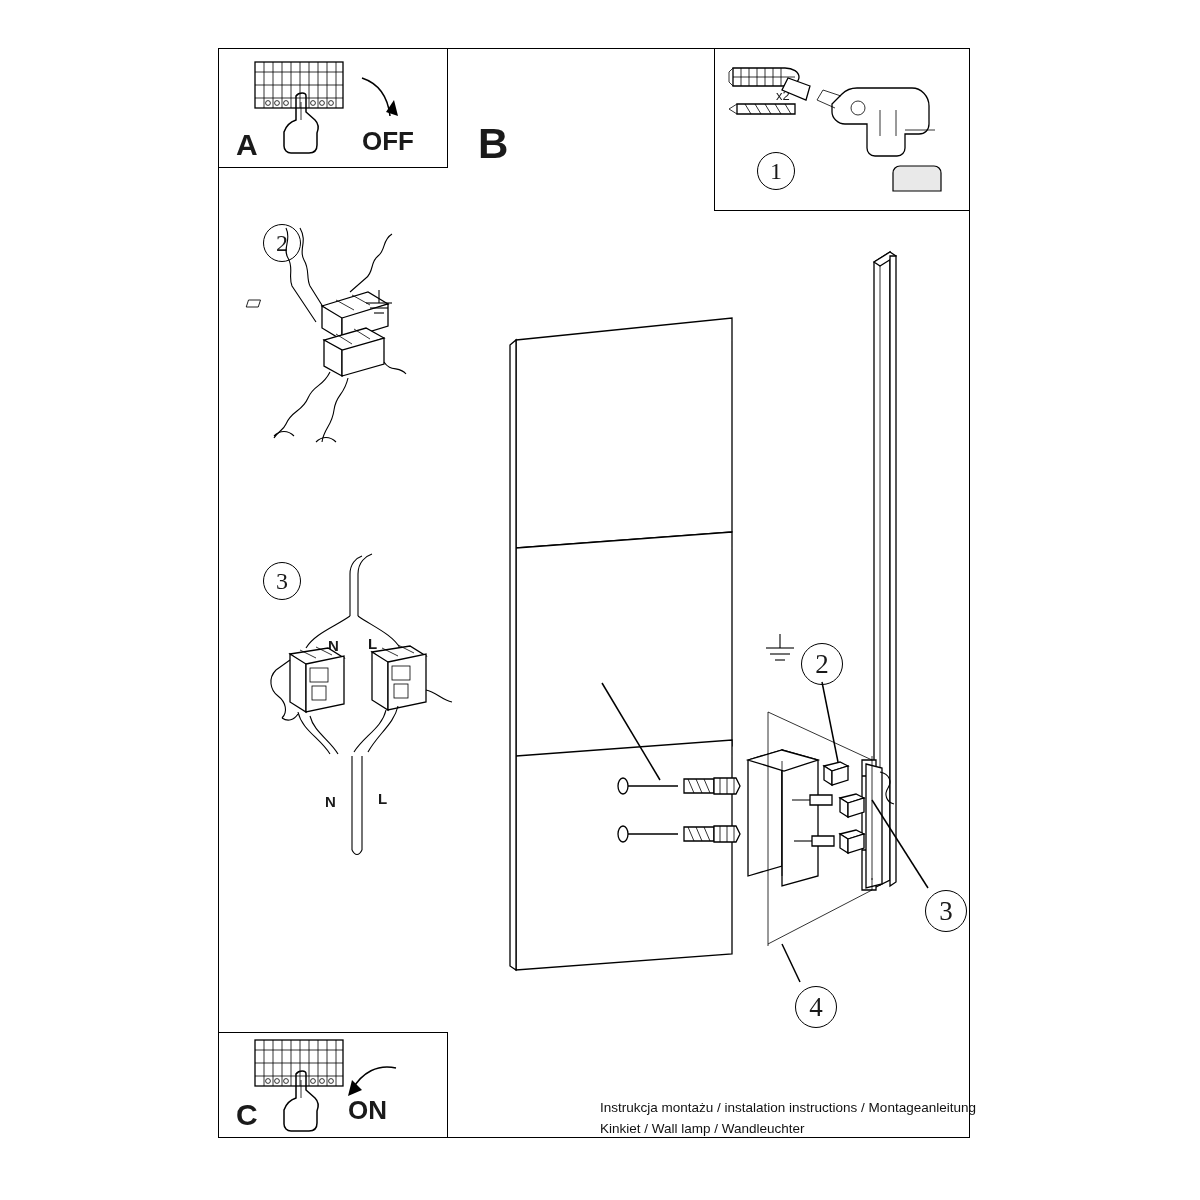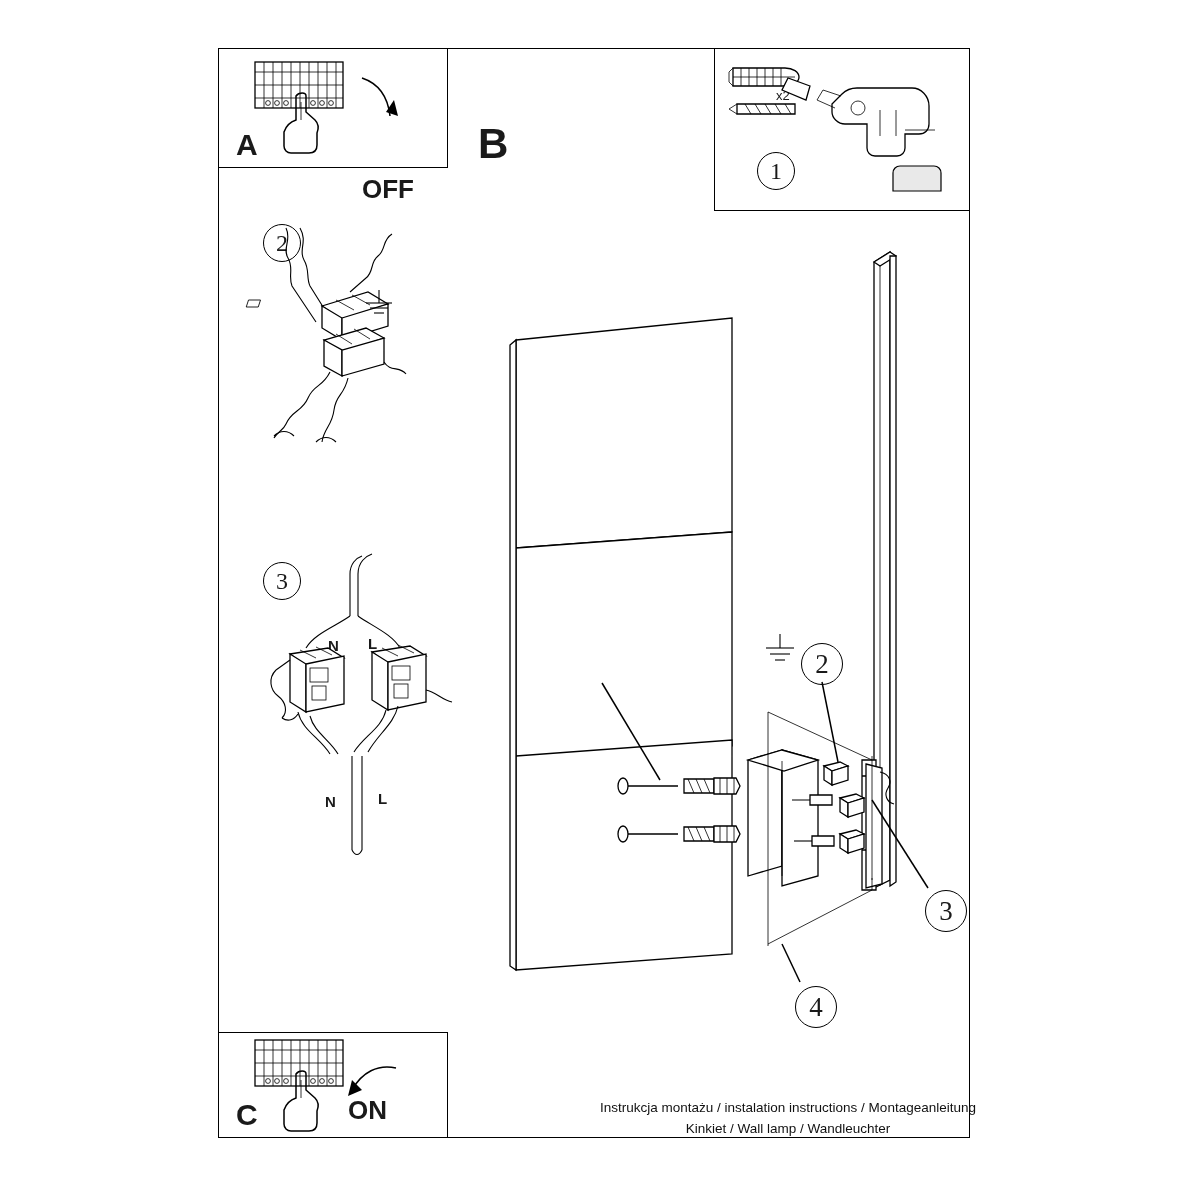--- a/index.html
+++ b/index.html
@@ -37,21 +37,21 @@
     font-size: 30px; font-weight: 700; letter-spacing: .5px;
   }
   .letter-a { left: 236px; top: 128px; }
   .letter-b { left: 478px; top: 120px; font-size: 42px; }
   .letter-c { left: 236px; top: 1098px; }
 
   .word {
     position: absolute;
     font-size: 26px; font-weight: 700;
   }
-  .word-off { left: 362px; top: 126px; margin-top: 48px; }
+  .word-off { left: 362px; top: 126px; }
   .word-on  { left: 348px; top: 1095px; }
 
   
   .circ {
     position: absolute;
     width: 38px; height: 38px;
     border: 1.7px solid #000;
     border-radius: 50%;
     display: flex; align-items: center; justify-content: center;
     font-size: 24px; font-weight: 400;
@@ -74,21 +74,20 @@
   }
   .x2 { position: absolute; left: 765px; top: 88px; font-size: 13px; margin-left: 11px; }
 
   
   .footer {
     position: absolute;
     left: 600px; top: 1098px;
     font-size: 13.5px;
     line-height: 1.55;
     color: #111;
-    text-align: center;
   }
   svg { position: absolute; left: 0; top: 0; overflow: visible; }
   .ln  { stroke: #000; fill: none; stroke-width: 1.5; }
   .ln-t{ stroke: #000; fill: none; stroke-width: 1.1; }
   .ln-h{ stroke: #000; fill: none; stroke-width: 0.8; }
   .fil-w { fill: #fff; stroke: #000; stroke-width: 1.3; }
   .fil-g { fill: #e9e9e9; stroke: #000; stroke-width: 1.2; }
   .fil-k { fill: #000; stroke: none; }
 </style>
 </head>

